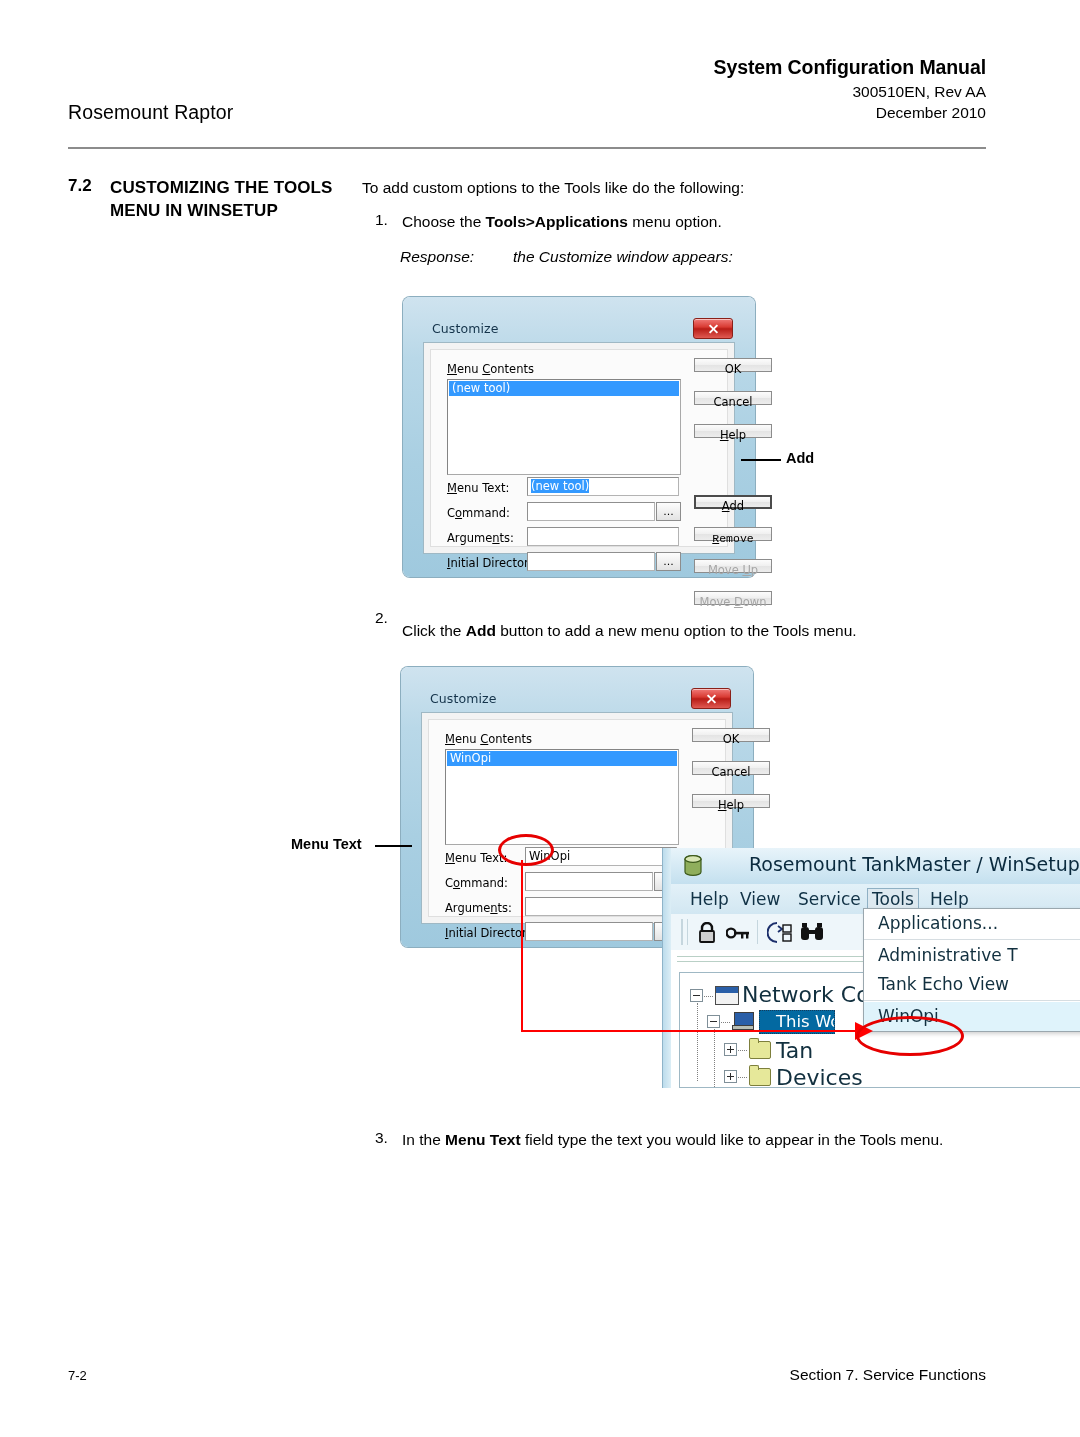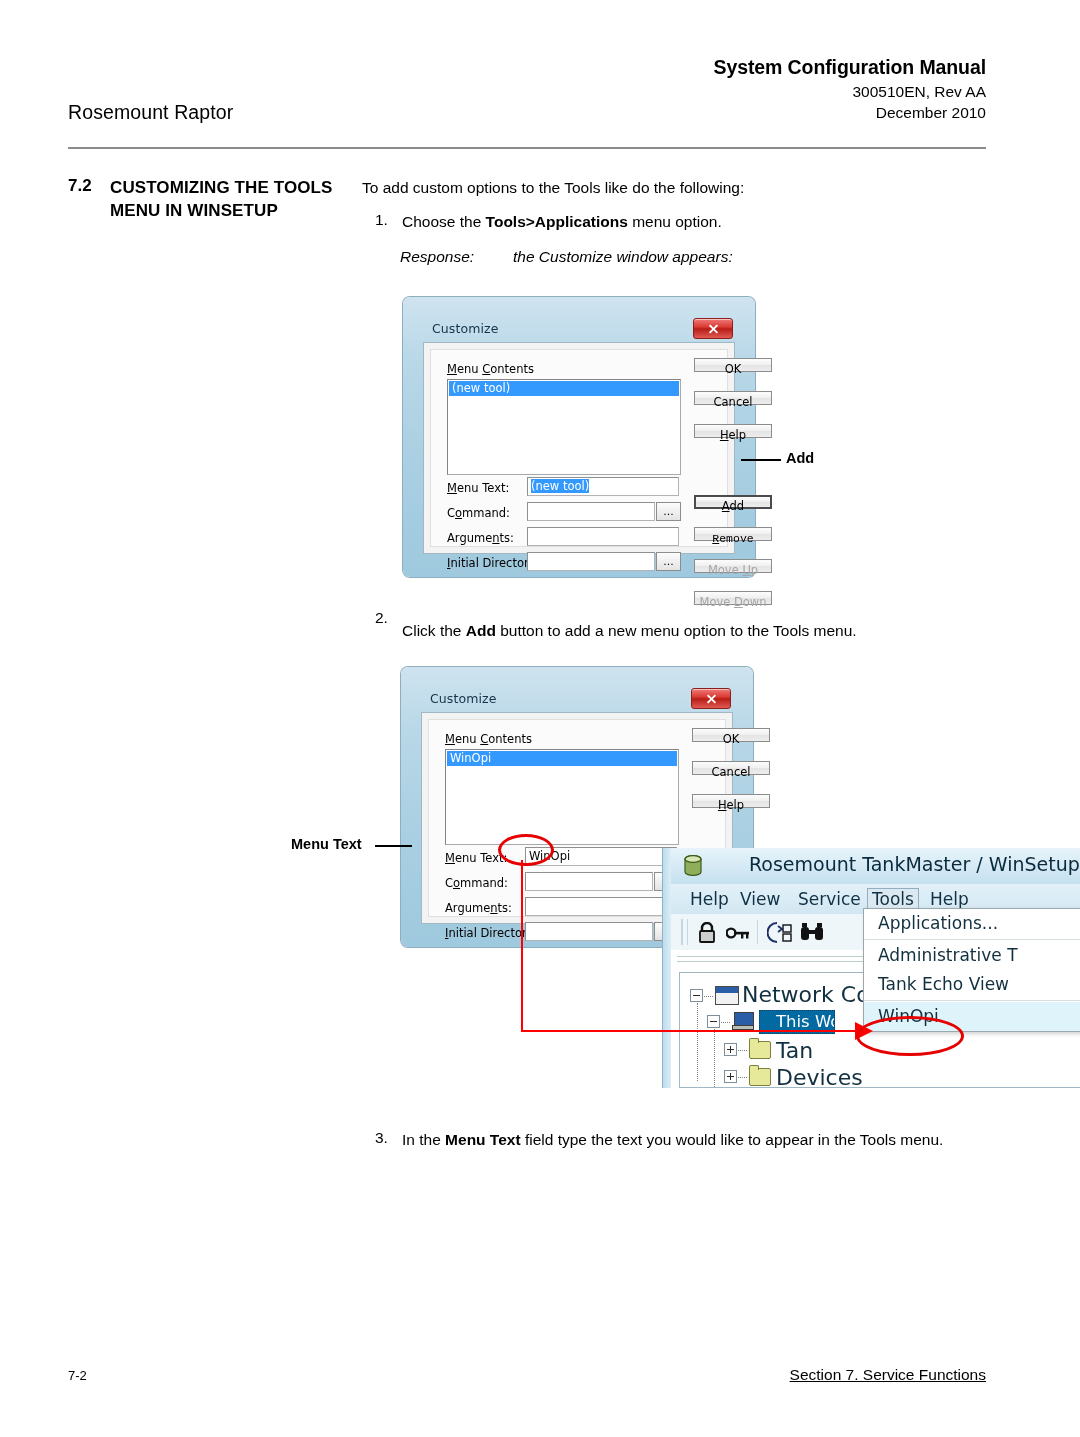--- a/index.html
+++ b/index.html
@@ -105,21 +105,20 @@
     position: absolute;
     left: 68px;
     top: 1368px;
     font-size: 13px;
   }
   .footer-right {
     position: absolute;
     right: 94px;
     top: 1366px;
     font-size: 15.5px;
-    text-decoration: underline;
   }
 
   
   .dlg {
     position: absolute;
     width: 352px;
     height: 280px;
     border-radius: 7px;
     background: linear-gradient(180deg,#cfe3ef 0%, #b9d8e8 22%, #a9cfe2 60%, #9fc9de 100%);
     box-shadow: 0 0 0 1px rgba(120,160,180,.85);

